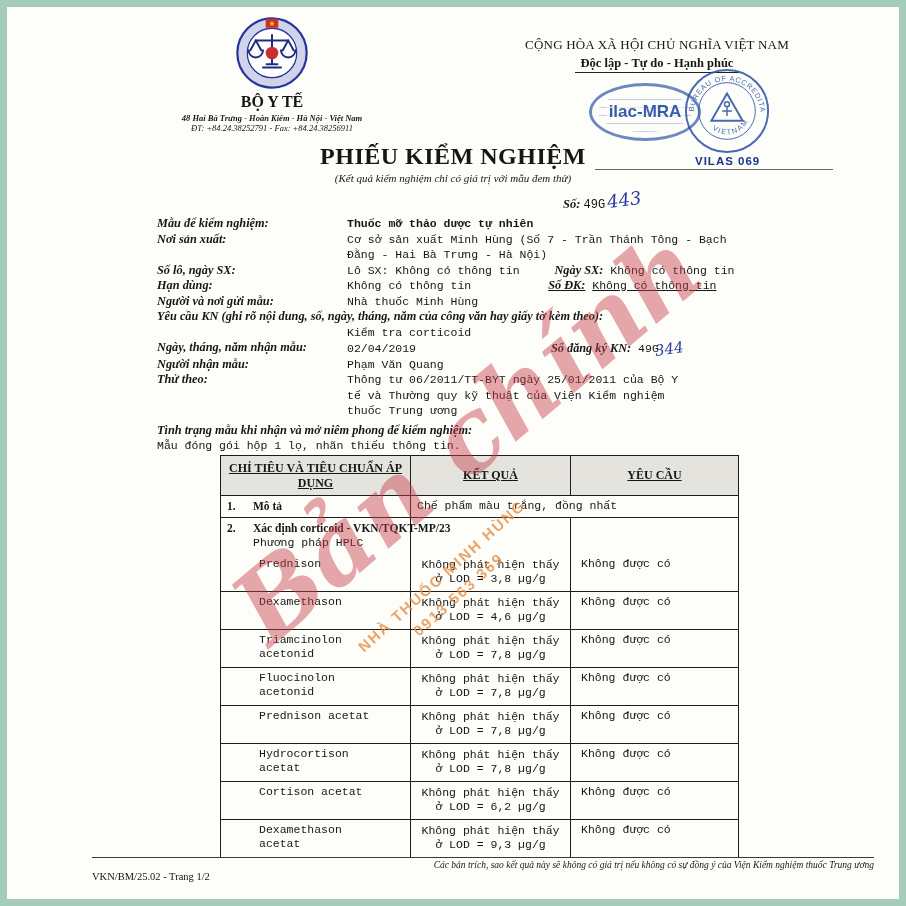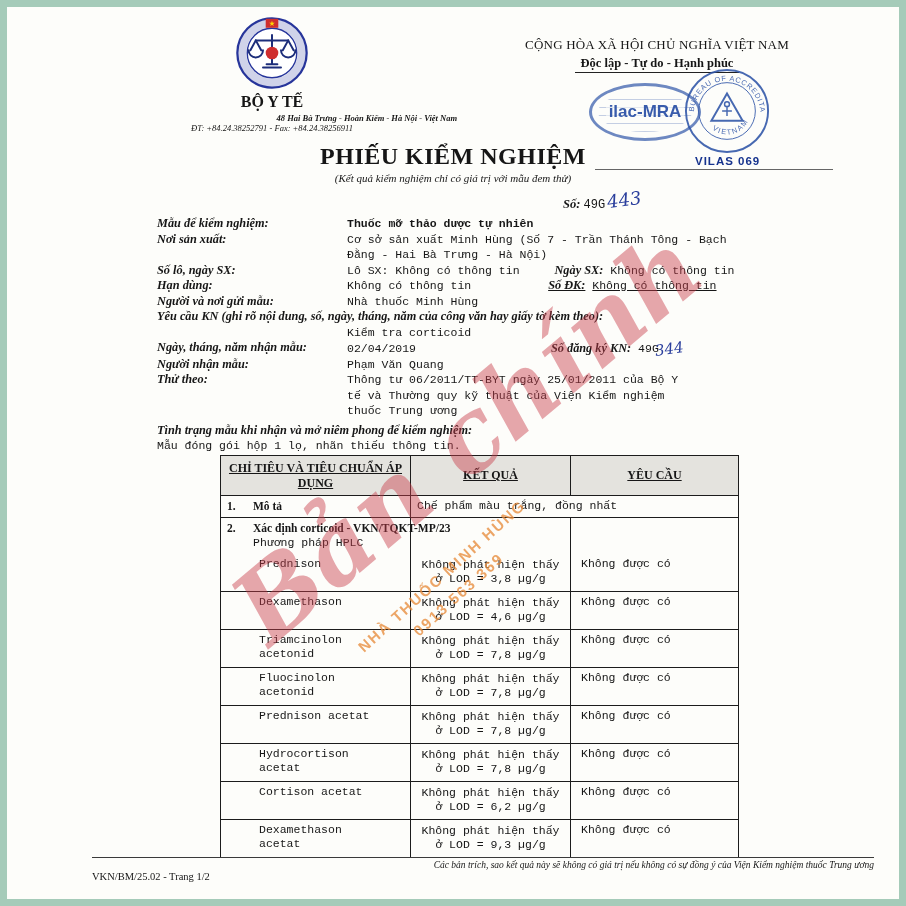--- a/index.html
+++ b/index.html
@@ -10,21 +10,21 @@
     font-family:"Liberation Serif","DejaVu Serif",serif; color:#161616;
   }
   .mono { font-family:"Liberation Mono","DejaVu Sans Mono",monospace; }
   .strong { font-weight:bold; }
 
   
   .header-left { position:absolute; left:80px; top:10px; width:370px; text-align:center; z-index:2; }
   .logo-wrap { height:74px; }
   .h-ministry { font-size:16px; font-weight:bold; margin-top:2px; }
   .h-institute { font-size:11.5px; font-weight:bold; letter-spacing:0.2px; }
-  .h-address { font-size:8.5px; font-weight:bold; font-style:italic; margin-top:2px;text-align:right; }
+  .h-address { font-size:8.5px; font-weight:bold; font-style:italic; margin-top:2px; }
   .h-contact { font-size:8.5px; font-style:italic; }
 
   .header-right { position:absolute; left:430px; top:30px; width:440px; text-align:center; z-index:2; }
   .h-country { font-size:13px; font-weight:normal; letter-spacing:0.2px; }
   .h-motto { display:inline-block; font-size:12.5px; font-weight:bold; margin-top:3px;
              border-bottom:1px solid #222; padding:0 6px 1px 6px; }
 
   
   .stamp-ilac {
     position:absolute; left:582px; top:76px; width:112px; height:58px;

